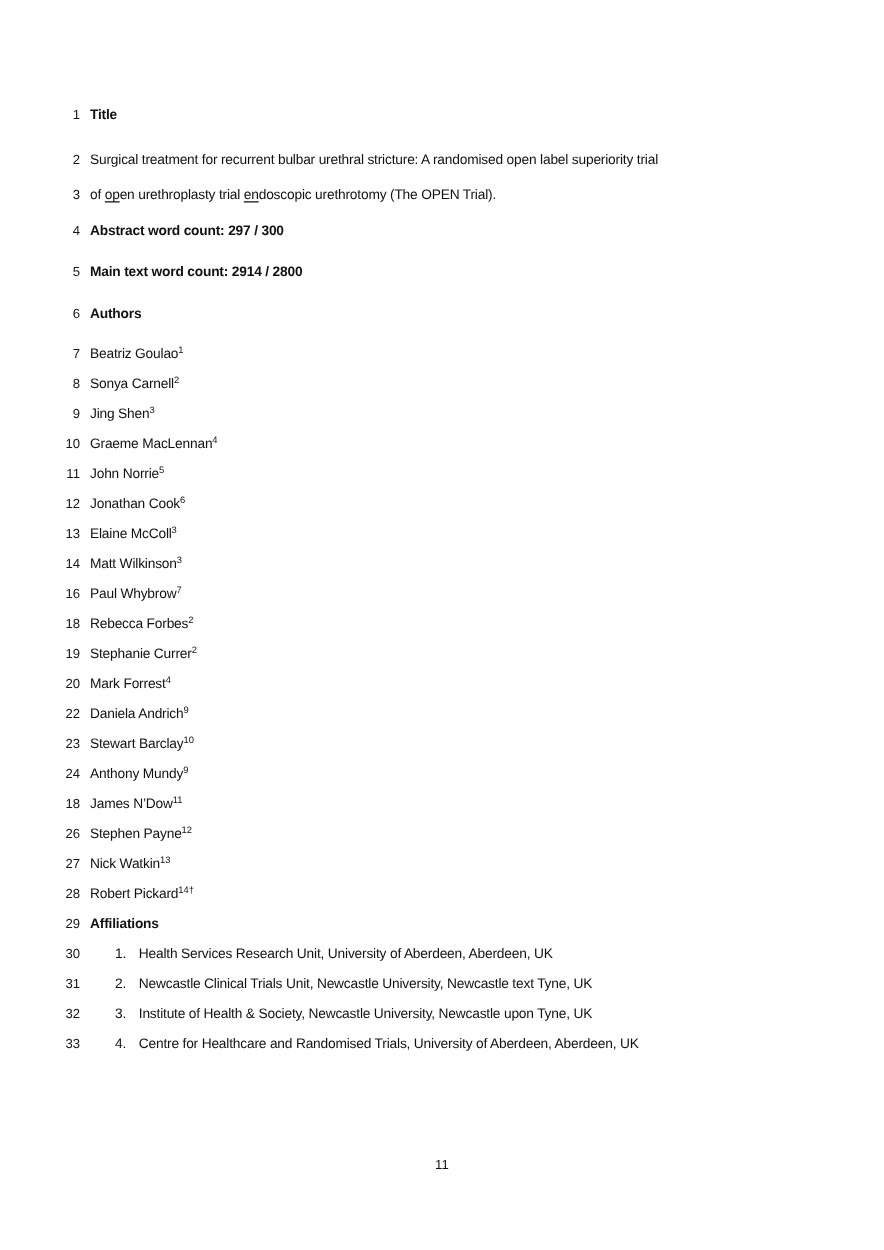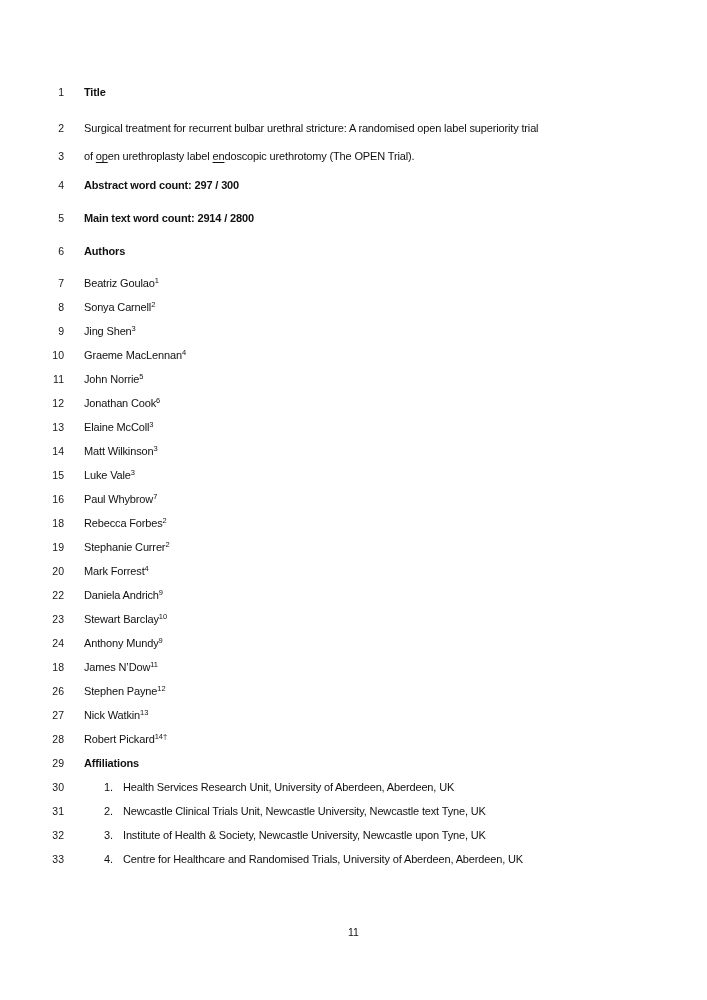--- a/index.html
+++ b/index.html
@@ -13,21 +13,21 @@
     color:#111111;
     letter-spacing:-0.15px;
     overflow:hidden;
   }
   .lines{position:absolute;top:80px;left:0;right:0;}
   .line{display:flex;height:24px;line-height:24px;}
   .lineno{
     flex:0 0 64px;width:64px;text-align:right;
     font-size:10.5px;letter-spacing:0;color:#161616;
   }
-  .linetext{margin-left:20px;white-space:nowrap;}
+  .linetext{margin-left:8px;white-space:nowrap;}
   .b{font-weight:bold;}
   .u{text-decoration:underline;text-underline-offset:2px;text-align:right;}
   sup{
     font-size:7.5px;letter-spacing:0;
     vertical-align:baseline;position:relative;top:-4.5px;
   }
   .listnum{display:inline-block;margin-left:20px;width:19px;}
   
   .line[data-num="2"]{margin-top:12px;}
   .line[data-num="3"]{margin-top:4px;}
@@ -48,21 +48,21 @@
       <div class="line" data-num="1">
         <span class="lineno">1</span>
         <span class="linetext"><span class="b ">Title</span></span>
       </div>
       <div class="line" data-num="2">
         <span class="lineno">2</span>
         <span class="linetext"><span>Surgical treatment for recurrent bulbar urethral stricture: A randomised open label superiority trial</span></span>
       </div>
       <div class="line" data-num="3">
         <span class="lineno">3</span>
-        <span class="linetext"><span>of </span><span class="u">op</span><span>en urethroplasty label </span><span class="u">en</span><span>doscopic urethrotomy (The OPEN Trial).</span></span>
+        <span class="linetext"><span>of </span><span class="u">op</span><span>en urethroplasty trial </span><span class="u">en</span><span>doscopic urethrotomy (The OPEN Trial).</span></span>
       </div>
       <div class="line" data-num="4">
         <span class="lineno">4</span>
         <span class="linetext"><span class="b ">Abstract word count: 297 / 300</span></span>
       </div>
       <div class="line" data-num="5">
         <span class="lineno">5</span>
         <span class="linetext"><span class="b ">Main text word count: 2914 / 2800</span></span>
       </div>
       <div class="line" data-num="6">
@@ -93,24 +93,20 @@
         <span class="lineno">12</span>
         <span class="linetext"><span>Jonathan Cook</span><sup>6</sup></span>
       </div>
       <div class="line" data-num="13">
         <span class="lineno">13</span>
         <span class="linetext"><span>Elaine McColl</span><sup>3</sup></span>
       </div>
       <div class="line" data-num="14">
         <span class="lineno">14</span>
         <span class="linetext"><span>Matt Wilkinson</span><sup>3</sup></span>
-      </div>
-      <div class="line" data-num="15">
-        <span class="lineno">15</span>
-        <span class="linetext"><span>Luke Vale</span><sup>3</sup></span>
       </div>
       <div class="line" data-num="16">
         <span class="lineno">16</span>
         <span class="linetext"><span>Paul Whybrow</span><sup>7</sup></span>
       </div>
       <div class="line" data-num="18">
         <span class="lineno">18</span>
         <span class="linetext"><span>Rebecca Forbes</span><sup>2</sup></span>
       </div>
       <div class="line" data-num="19">

